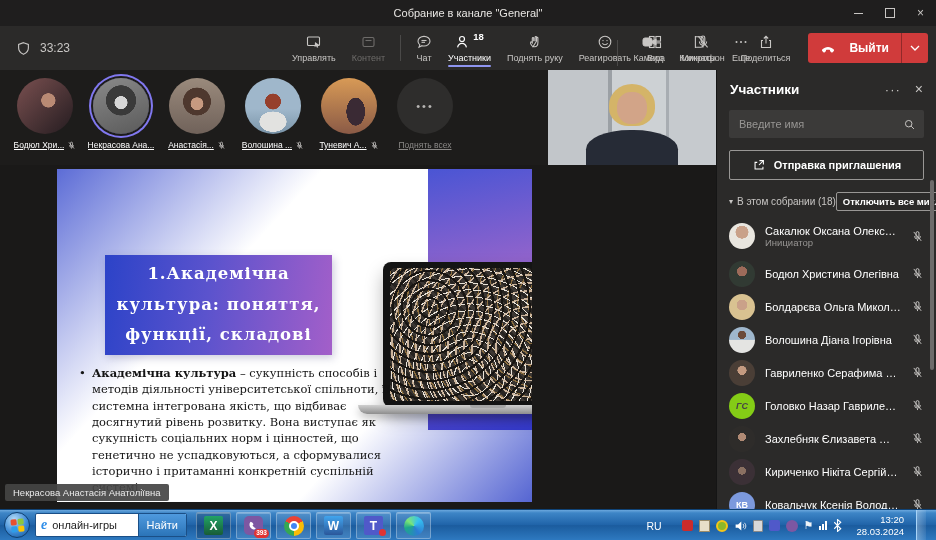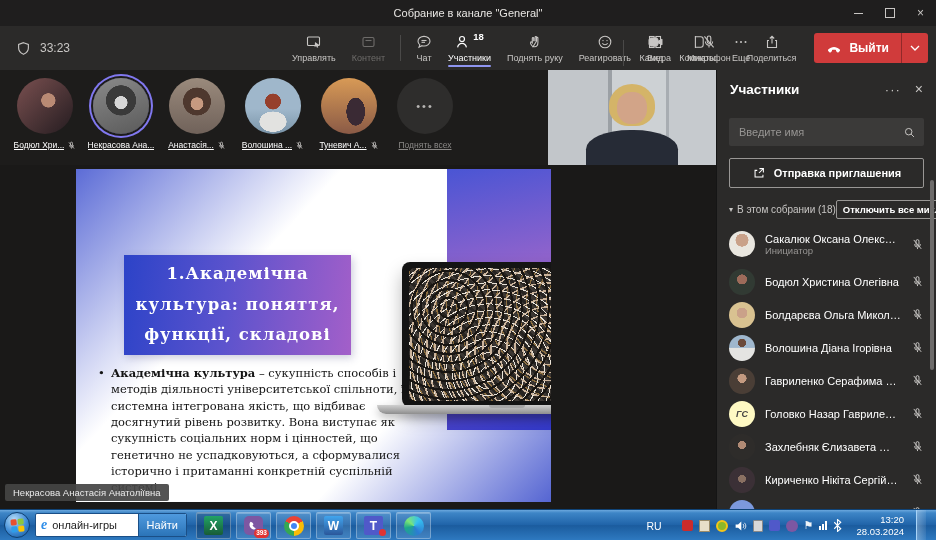--- a/index.html
+++ b/index.html
@@ -27,21 +27,21 @@
         padding:0 8px;color:#c8c6c4;font-size:9px;white-space:nowrap;cursor:default;}
   .tbtn svg{stroke:#c8c6c4;}
   .tbtn.dim,.tbtn.dim svg{color:#6e6c6a;stroke:#6e6c6a;}
   .tbtn.active{color:#fff;}
   .tbtn.active svg{stroke:#fff;}
   .tbtn.active::after{content:"";position:absolute;left:8px;right:8px;bottom:3px;height:2px;background:#8f95f0;border-radius:1px;}
   .iconrow{display:flex;align-items:flex-start;}
   .pcount{font-size:9.5px;font-weight:bold;color:#fff;margin-left:2px;transform:translateY(-3px);}
   .vdiv{width:1px;height:26px;background:#4a4948;margin:9px 7px 0;}
   .leave{height:30px;margin-left:10px;display:flex;align-items:center;background:#d03b3b;border-radius:3px;overflow:hidden;align-self:center;}
-  .leave .lmain{display:flex;align-items:center;gap:7px;padding:0 12px;color:#fff;font-size:12px;font-weight:bold;}
+  .leave .lmain{display:flex;align-items:center;gap:13px;padding:0 12px;color:#fff;font-size:12px;font-weight:bold;}
   .leave .lchev{width:26px;height:30px;display:flex;align-items:center;justify-content:center;border-left:1px solid rgba(0,0,0,.3);}
 
   
   .main{position:absolute;left:0;top:70px;width:936px;height:439px;}
   .leftcol{position:absolute;left:0;top:0;width:716px;height:439px;background:#1a1918;}
 
   
   .strip{position:absolute;left:0;top:0;width:548px;height:95px;background:#1d1c1b;display:flex;gap:6px;padding-left:10px;box-sizing:border-box;}
   .thumb{width:70px;display:flex;flex-direction:column;align-items:center;padding-top:8px;}
   .tav{width:56px;height:56px;border-radius:50%;flex:none;}
@@ -65,21 +65,21 @@
 
   
   .webcam{position:absolute;left:548px;top:0;width:168px;height:95px;overflow:hidden;
           background:linear-gradient(90deg,#c2c6ca 0 36%,#9ba0a5 36% 38%,#cdd1d4 38% 70%,#a8adb2 70% 72%,#c6cace 72%);}
   .wc-hair{position:absolute;left:61px;top:14px;width:46px;height:42px;border-radius:50% 50% 42% 42%;background:#d4b468;}
   .wc-face{position:absolute;left:69px;top:22px;width:30px;height:32px;border-radius:46%;background:#d2a488;}
   .wc-body{position:absolute;left:38px;top:60px;width:92px;height:40px;border-radius:48% 48% 0 0;background:#262b36;}
 
   
   .content{position:absolute;left:0;top:95px;width:716px;height:344px;background:#1a1918;}
-  .slide{position:absolute;left:76px;top:4px;width:475px;height:333px;overflow:hidden;
+  .slide{position:absolute;left:57px;top:4px;width:475px;height:333px;overflow:hidden;
          background:linear-gradient(133deg,#5c6cd6 0%,rgba(255,255,255,0) 34%),
                     linear-gradient(313deg,#5565d2 0%,rgba(255,255,255,0) 30%),#ffffff;}
   .vbar{position:absolute;left:371px;top:0;width:119px;height:261px;
         background:linear-gradient(168deg,#4a55d4 0%,#8f63cc 38%,#8a5fc9 58%,#3038ca 100%);}
   .titlebox{position:absolute;left:48px;top:86px;width:227px;height:100px;display:flex;align-items:center;justify-content:center;
             background:linear-gradient(97deg,#2c43c8 0%,#5b53cd 45%,#a35fc9 100%);box-shadow:2px 3px 8px rgba(60,60,120,.25);}
   .stitle{font-family:"DejaVu Serif",serif;font-weight:bold;font-size:16.5px;line-height:1.85;letter-spacing:1px;
           color:#fff;text-align:center;padding:0 6px;}
   .laptop-screen{position:absolute;left:326px;top:93px;width:212px;height:145px;background:#141414;border-radius:8px;
                  padding:6px 7px;box-sizing:border-box;box-shadow:0 10px 18px rgba(0,0,0,.28);}
@@ -100,21 +100,21 @@
   .namelabel{position:absolute;left:5px;bottom:8px;background:rgba(68,68,68,.92);color:#eaeaea;
              font-size:9.5px;padding:3px 8px;border-radius:2px;z-index:5;}
 
   
   .panel{position:absolute;right:0;top:0;width:220px;height:439px;background:#2b2a29;border-left:1px solid #151515;
          box-sizing:border-box;overflow:hidden;}
   .phead{height:38px;display:flex;align-items:center;padding:0 13px;}
   .ptitle{font-size:13.5px;font-weight:bold;color:#fff;flex:1;}
   .pmore{color:#c8c6c4;font-size:13px;letter-spacing:1px;margin-right:14px;}
   .pclose{color:#c8c6c4;font-size:14px;}
-  .psearch{margin:10px 12px 0;height:28px;background:#3b3a39;border-radius:2px;display:flex;align-items:center;padding:0 8px;}
+  .psearch{margin:2px 12px 0;height:28px;background:#3b3a39;border-radius:2px;display:flex;align-items:center;padding:0 8px;}
   .psearch input{flex:1;background:transparent;border:none;outline:none;color:#fff;font-size:11px;font-family:"Liberation Sans",sans-serif;}
   .psearch input::placeholder{color:#979593;}
   .pinvite{margin:12px 12px 0;height:28px;border:1px solid #999795;border-radius:2px;display:flex;align-items:center;
            justify-content:center;gap:8px;color:#fff;font-size:11px;font-weight:bold;}
   .psection{margin:12px 12px 4px;display:flex;align-items:center;}
   .psec-left{display:flex;align-items:center;gap:4px;color:#c8c6c4;font-size:10px;flex:1;white-space:nowrap;}
   .chev{font-size:8px;color:#c8c6c4;}
   .muteall{border:1px solid #999795;border-radius:2px;padding:3px 6px;color:#fff;font-size:9.5px;font-weight:bold;white-space:nowrap;}
   .plist{margin-top:4px;}
   .prow{height:33px;padding:0 12px;display:flex;align-items:center;gap:10px;}
@@ -126,21 +126,21 @@
   .psub{font-size:9.5px;color:#979593;display:none;}
   .tall .psub{display:block;}
   .pmic{color:#c8c6c4;flex:none;}
   .scrollthumb{position:absolute;right:2px;top:110px;width:4px;height:190px;background:#6d6b6a;border-radius:2px;}
 
   .av-p-sakalyuk{background:radial-gradient(circle at 50% 35%,#c9a189 0 30%,#e9e6df 31%);}
   .av-p-bodyul{background:radial-gradient(circle at 50% 40%,#9c6b5a 0 24%,#313a33 25%);}
   .av-p-boldareva{background:radial-gradient(circle at 50% 42%,#caa189 0 26%,#d9c291 27%);}
   .av-p-voloshyna{background:radial-gradient(circle at 50% 30%,#6b4a3a 0 18%,rgba(0,0,0,0) 19%),linear-gradient(#9fb7cd 0 48%,#e4e4e2 49%);}
   .av-p-gavrylenko{background:radial-gradient(circle at 50% 40%,#c49a80 0 22%,#4a3e36 23%);}
-  .av-p-golovko{background:#fef9c3;color:#484644;font-style:italic;}
+  .av-p-golovko{background:#84cc16;color:#484644;font-style:italic;}
   .av-p-zakhlebnyak{background:radial-gradient(circle at 50% 42%,#b08a74 0 20%,#2e2c2a 21%);}
   .av-p-kyrychenko{background:radial-gradient(circle at 50% 45%,#8a7062 0 20%,#3b3036 21%);}
   .av-p-kovalchuk{background:#7c99dd;color:#fff;}
 
   
   .taskbar{position:absolute;left:0;top:509px;width:936px;height:31px;
            background:linear-gradient(180deg,#6aa7dd 0%,#3d85c6 10%,#1f63a8 50%,#1b5c9e 52%,#2e79c0 100%);
            border-top:1px solid #0f4377;box-sizing:border-box;}
   .orb{position:absolute;left:4px;top:2px;width:26px;height:26px;border-radius:50%;
        background:radial-gradient(circle at 38% 28%,#b8ddf8,#3e8cd8 55%,#16538f);border:1px solid #0f3f70;box-sizing:border-box;

